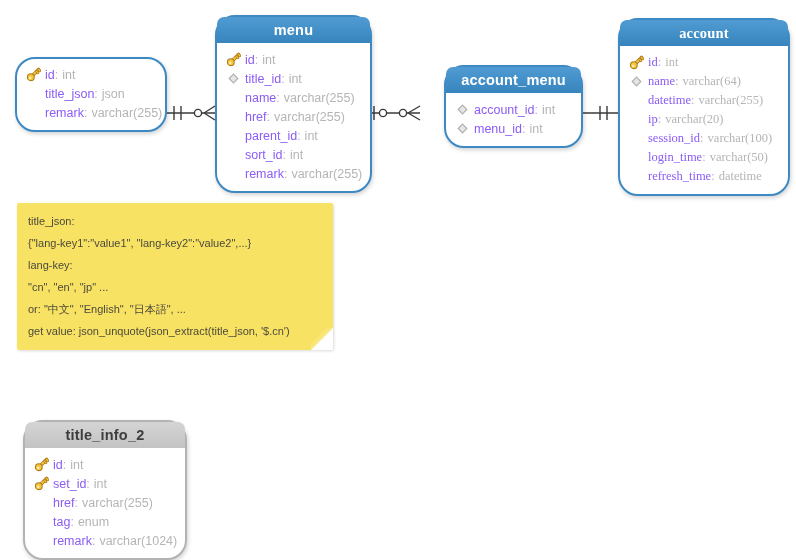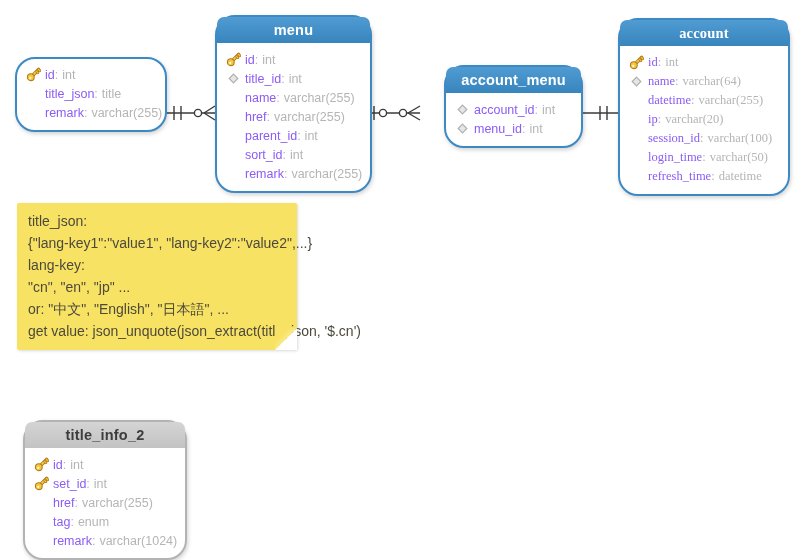--- a/index.html
+++ b/index.html
@@ -23,23 +23,23 @@
   .table.gray{border-color:#b3b3b3;}
   .table.gray .hdr{background:linear-gradient(#d4d4d4,#c3c3c3);color:#3d3d3d;}
   .tbody{padding:6px 8px 8px 8px;}
   .row{display:flex;align-items:center;height:19px;font-size:12.5px;white-space:nowrap;}
   .ic{flex:0 0 16px;width:16px;height:15px;display:flex;align-items:center;justify-content:center;margin-right:4px;}
   .cname{color:#8b5cf6;text-align:center;}
   .csep{color:#b5b5b5;}
   .ctype{color:#b5b5b5;margin-left:4px;}
 
   .note{
-    position:absolute;left:17px;top:203px;width:280px;height:147px;
+    position:absolute;left:17px;top:203px;width:316px;height:147px;
     background:#f8e264;border-radius:2px;box-shadow:1px 1px 3px rgba(0,0,0,0.15);
-    font-size:14px;color:#4c4a3c;
+    font-size:11px;color:#4c4a3c;
   }
   .note-inner{padding:11px 0 0 11px;}
   .note-line{margin-bottom:8px;line-height:14px;white-space:nowrap;}
   .fold-shade{position:absolute;right:0;bottom:0;width:22px;height:22px;
     background:linear-gradient(315deg,#fdf6c0 10%,#f8e264 70%);
     clip-path:polygon(0 100%,100% 0,0 0);}
   .fold-white{position:absolute;right:0;bottom:0;width:22px;height:22px;background:#ffffff;
     clip-path:polygon(0 100%,100% 0,100% 100%);}
 </style>
 </head>
@@ -88,21 +88,21 @@
             </svg>
           </span>
         <span class="cname">id</span>
           <span class="csep">:</span>
           <span class="ctype">int</span>
       </div>
       <div class="row">
         <span class="ic"></span>
         <span class="cname">title_json</span>
           <span class="csep">:</span>
-          <span class="ctype">title</span>
+          <span class="ctype">json</span>
       </div>
       <div class="row">
         <span class="ic"></span>
         <span class="cname">remark</span>
           <span class="csep">:</span>
           <span class="ctype">varchar(255)</span>
       </div>
     </div>
   </div>
 

